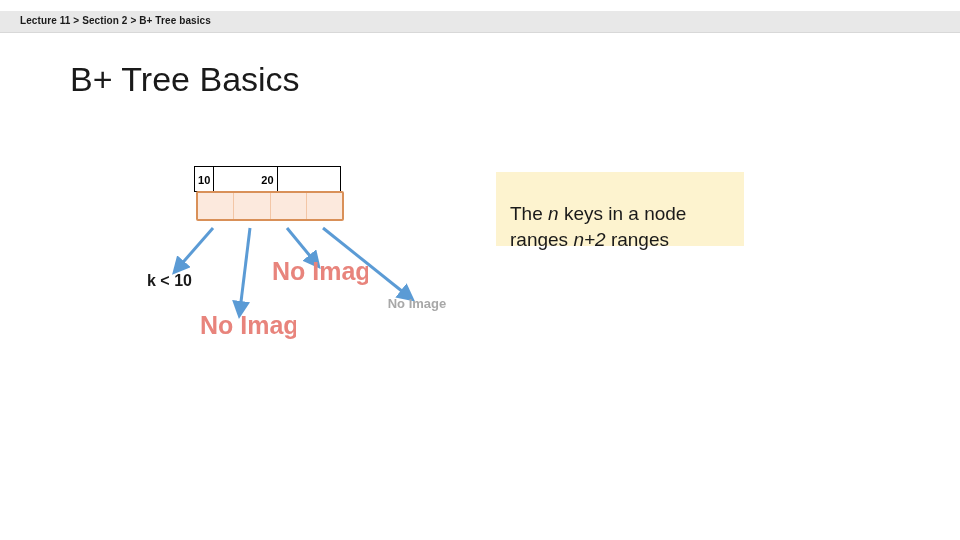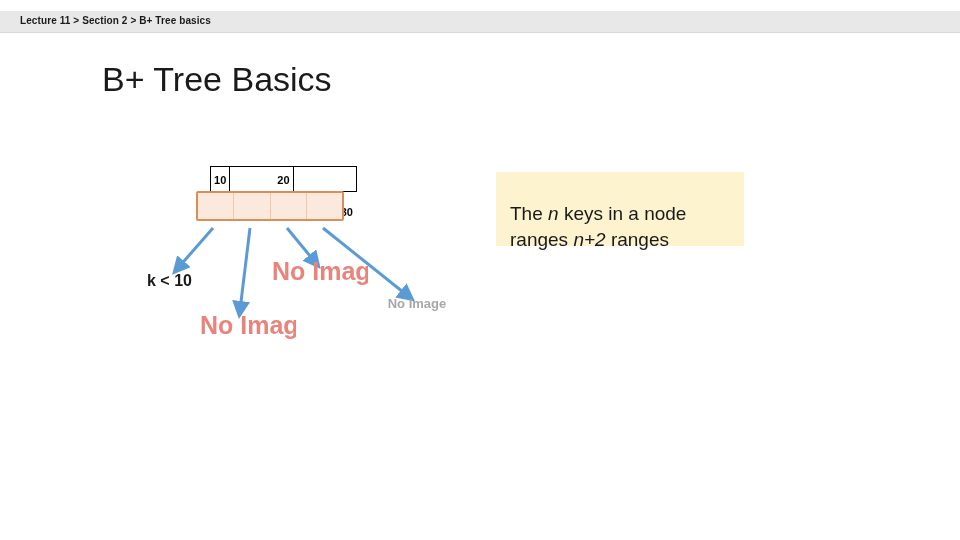--- a/index.html
+++ b/index.html
@@ -44,33 +44,32 @@
   
   .slide-title {
     position: absolute;
     left: 70px;
     top: 60px;
     font-size: 34px;
     color: #1a1a1a;
     font-weight: normal;
     letter-spacing: 0px;
     white-space: nowrap;
-    margin-left: 32px;
   }
   
   .node-wrap {
     position: absolute;
     left: 194px;
     top: 166px;
     width: 150px;
     height: 62px;
   }
   .node-keys {
     position: absolute;
-    left: 16px; top: 0;
+    left: 0; top: 0;
     width: 147px;
     height: 26px;
     border: 1.5px solid #000000;
     box-sizing: border-box;
     background: #ffffff;
     display: flex;
     gap: 44px;
   }
   .key-cell {
     flex: 1 1 0;

